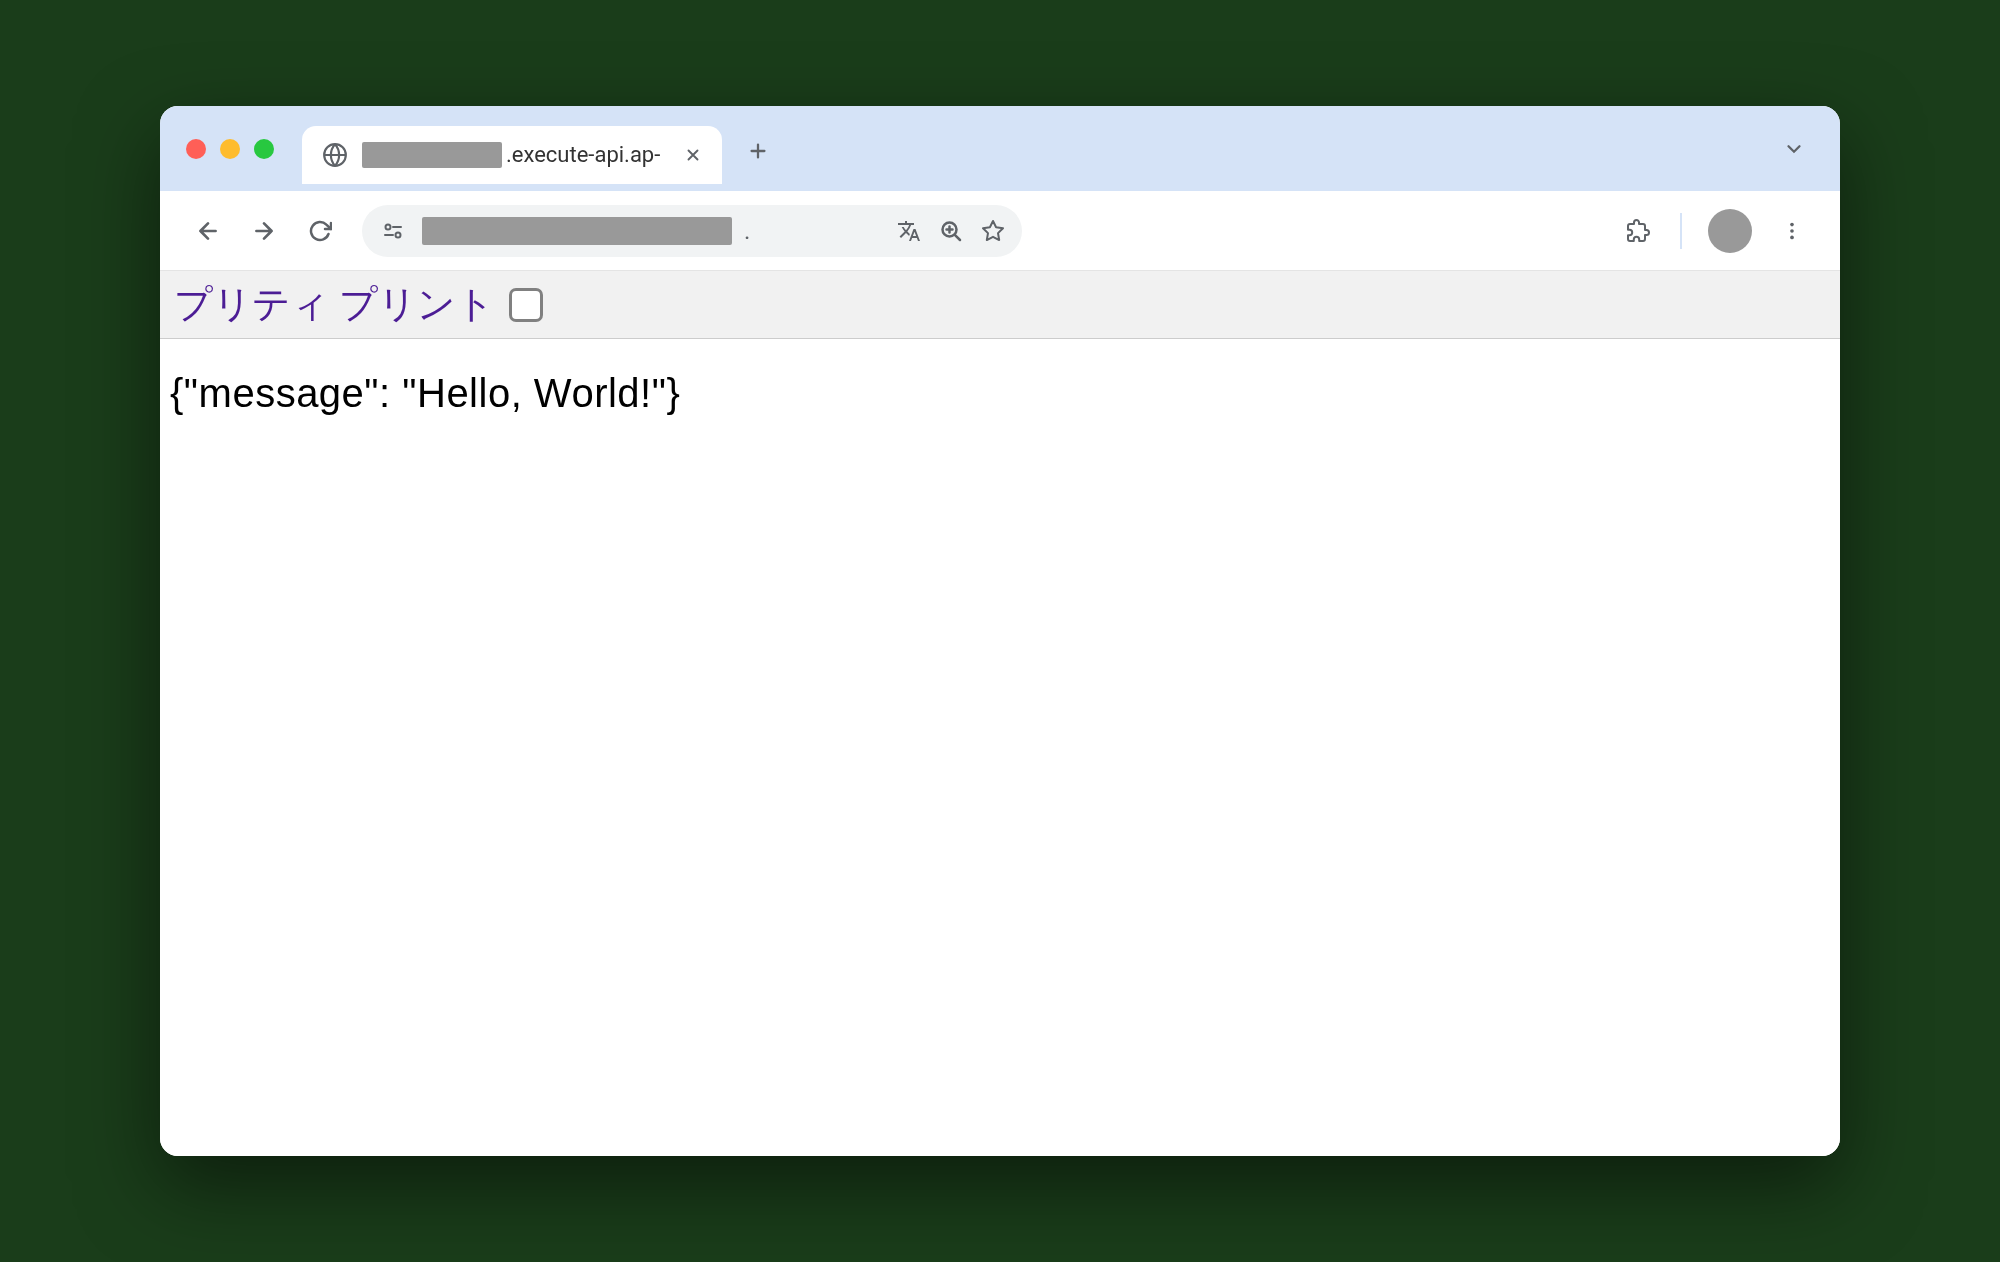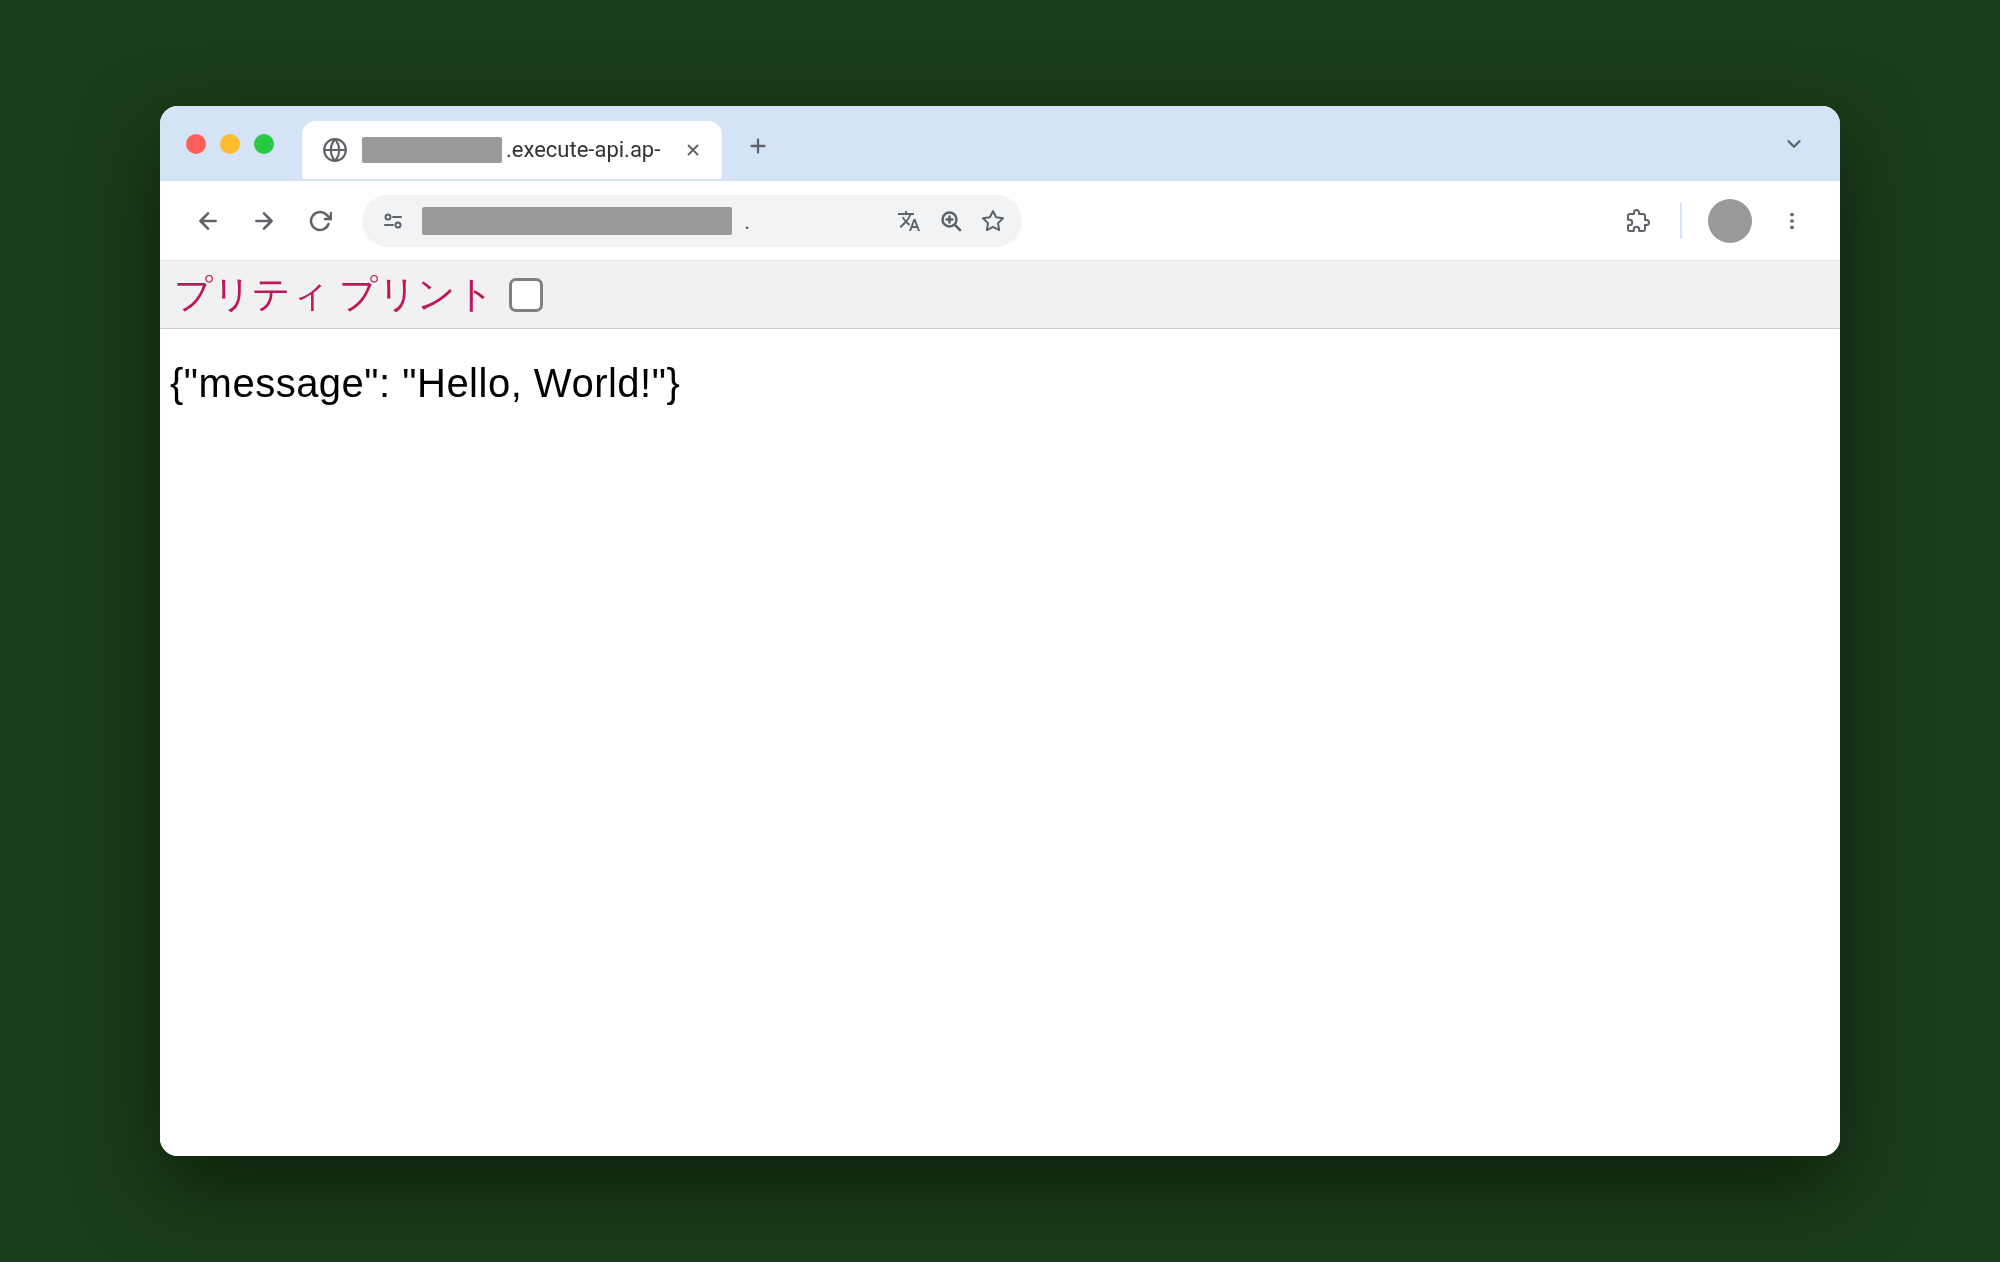--- a/index.html
+++ b/index.html
@@ -17,21 +17,21 @@
       height: 1050px;
       background: #fff;
       border-radius: 18px;
       box-shadow: 0 30px 80px rgba(0,0,0,0.5);
       overflow: hidden;
       display: flex;
       flex-direction: column;
     }
     .tab-strip {
       background: #d5e3f7;
-      height: 75px;
+      height: 85px;
       display: flex;
       align-items: center;
       padding: 8px 20px;
       position: relative;
     }
     .traffic-lights {
       display: flex;
       gap: 14px;
       margin-right: 28px;
       margin-left: 6px;
@@ -158,21 +158,21 @@
     .json-bar {
       background: #f1f1f1;
       border-bottom: 1px solid #ccc;
       padding: 8px 14px;
       display: flex;
       align-items: center;
       gap: 14px;
     }
     .json-bar-label {
       font-size: 38px;
-      color: #be185d;
+      color: #4c1d95;
     }
     .pretty-checkbox {
       width: 34px; height: 34px;
       border: 3px solid #808080;
       border-radius: 7px;
       background: #fff;
       cursor: pointer;
     }
     .content {
       flex: 1;

